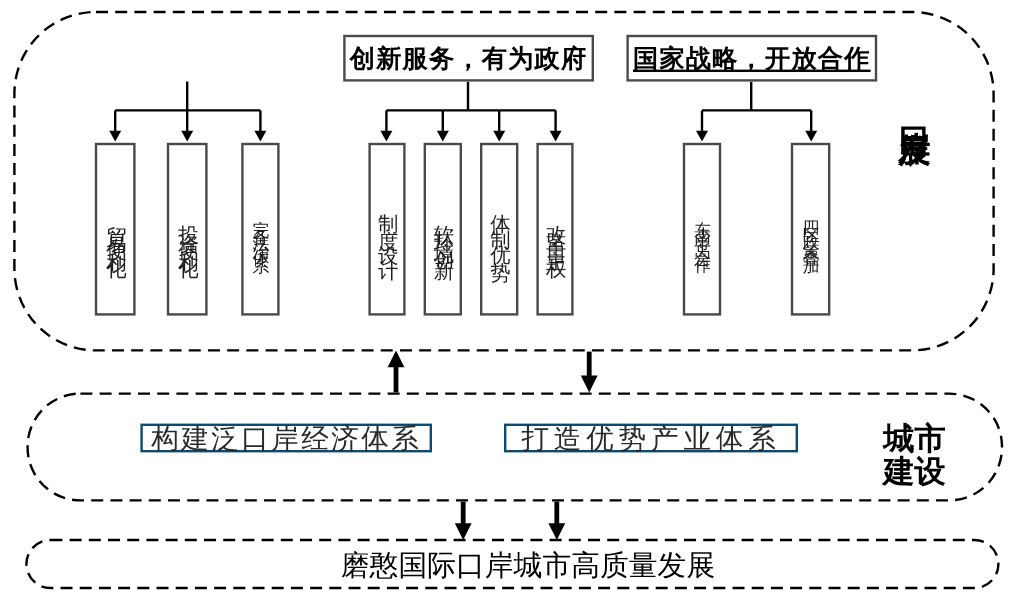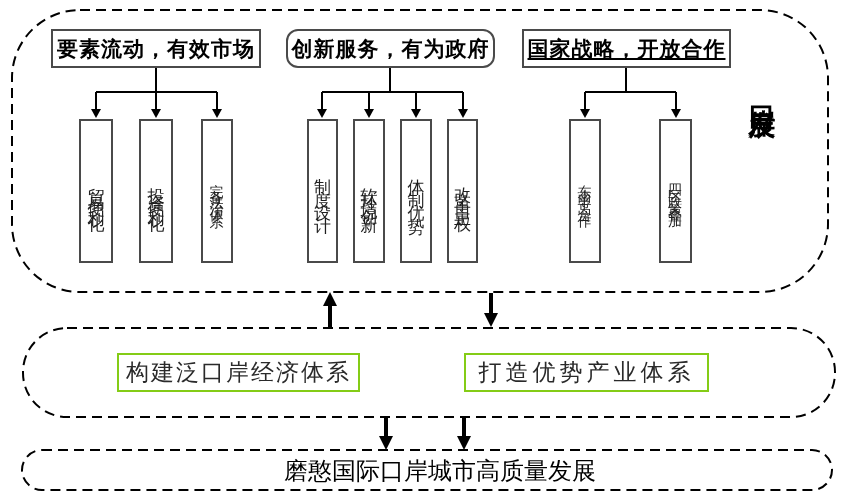--- a/index.html
+++ b/index.html
@@ -56,23 +56,23 @@
     font-family: "DejaVu Serif", serif;
     color: #1f1f1f;
     line-height: 1;
     white-space: nowrap;
   }
   .vt4 { font-size: 17px; letter-spacing: 13px; }
   .vt5 { font-size: 17px; letter-spacing: 7px; }
   .vt6 { font-size: 14px; letter-spacing: 6px; }
 
   .mid-box {
-    border: 2px solid #84cc16;
+    border: 2px solid #0c4a6e;
     top: 353px;
-    height: 39px;
+    height: 24px;
     display: flex; align-items: center; justify-content: center;
     font-family: "DejaVu Serif", serif;
     font-size: 23px;
     color: #2a2a2a;
     white-space: nowrap;
   }
   .side-label-vert {
     writing-mode: vertical-lr;
     text-orientation: upright;
     font-weight: 700;
@@ -147,22 +147,21 @@
     <g>
       <line class="big-line" x1="386" y1="418" x2="386" y2="437"></line>
       <polygon class="big-head" points="379,436 393,436 386,450"></polygon>
     </g>
     <g>
       <line class="big-line" x1="464" y1="418" x2="464" y2="437"></line>
       <polygon class="big-head" points="457,436 471,436 464,450"></polygon>
     </g>
   </svg>
 
-  <div class="node header-box" style="left:51px; top:29px; width:210px;">要素流动，有效市场</div>
-  <div class="node header-box" style="left:286px; top:29px; width:209px;border-radius:12px;">创新服务，有为政府</div>
+  <div class="node header-box" style="left:286px; top:29px; width:209px;">创新服务，有为政府</div>
   <div class="node header-box" style="left:522px; top:29px; width:209px;text-decoration:underline;">国家战略，开放合作</div>
 
   <div class="node vbox" style="left:79px; width:34px;">
     <span class="vtext vt5">贸易便利化</span>
   </div>
   <div class="node vbox" style="left:139px; width:34px;">
     <span class="vtext vt5">投资便利化</span>
   </div>
   <div class="node vbox" style="left:201px; width:32px;">
     <span class="vtext vt6">完备法治体系</span>
@@ -184,18 +183,19 @@
   <div class="node vbox" style="left:569px; width:32px;">
     <span class="vtext vt6">东南半岛合作</span>
   </div>
   <div class="node vbox" style="left:659px; width:33px;">
     <span class="vtext vt6">四区政策叠加</span>
   </div>
 
   <div class="node side-label-vert" style="left:748px; top:86px; border:none;">口岸发展</div>
 
   <div class="node mid-box" style="left:117px; width:243px; letter-spacing:2px;">构建泛口岸经济体系</div>
-  <div class="node mid-box" style="left:420px; width:245px; letter-spacing:4px;margin-left:44px;">打造优势产业体系</div>
-
+  <div class="node mid-box" style="left:420px; width:245px; letter-spacing:4px;">打造优势产业体系</div>
+
+  <div class="node side-label-wrap" style="left:736px; top:351px; width:54px; border:none;">城市建设</div>
 
   <div class="node goal-text" style="border:none;">磨憨国际口岸城市高质量发展</div>
 
 </div>
 
 </body></html>

